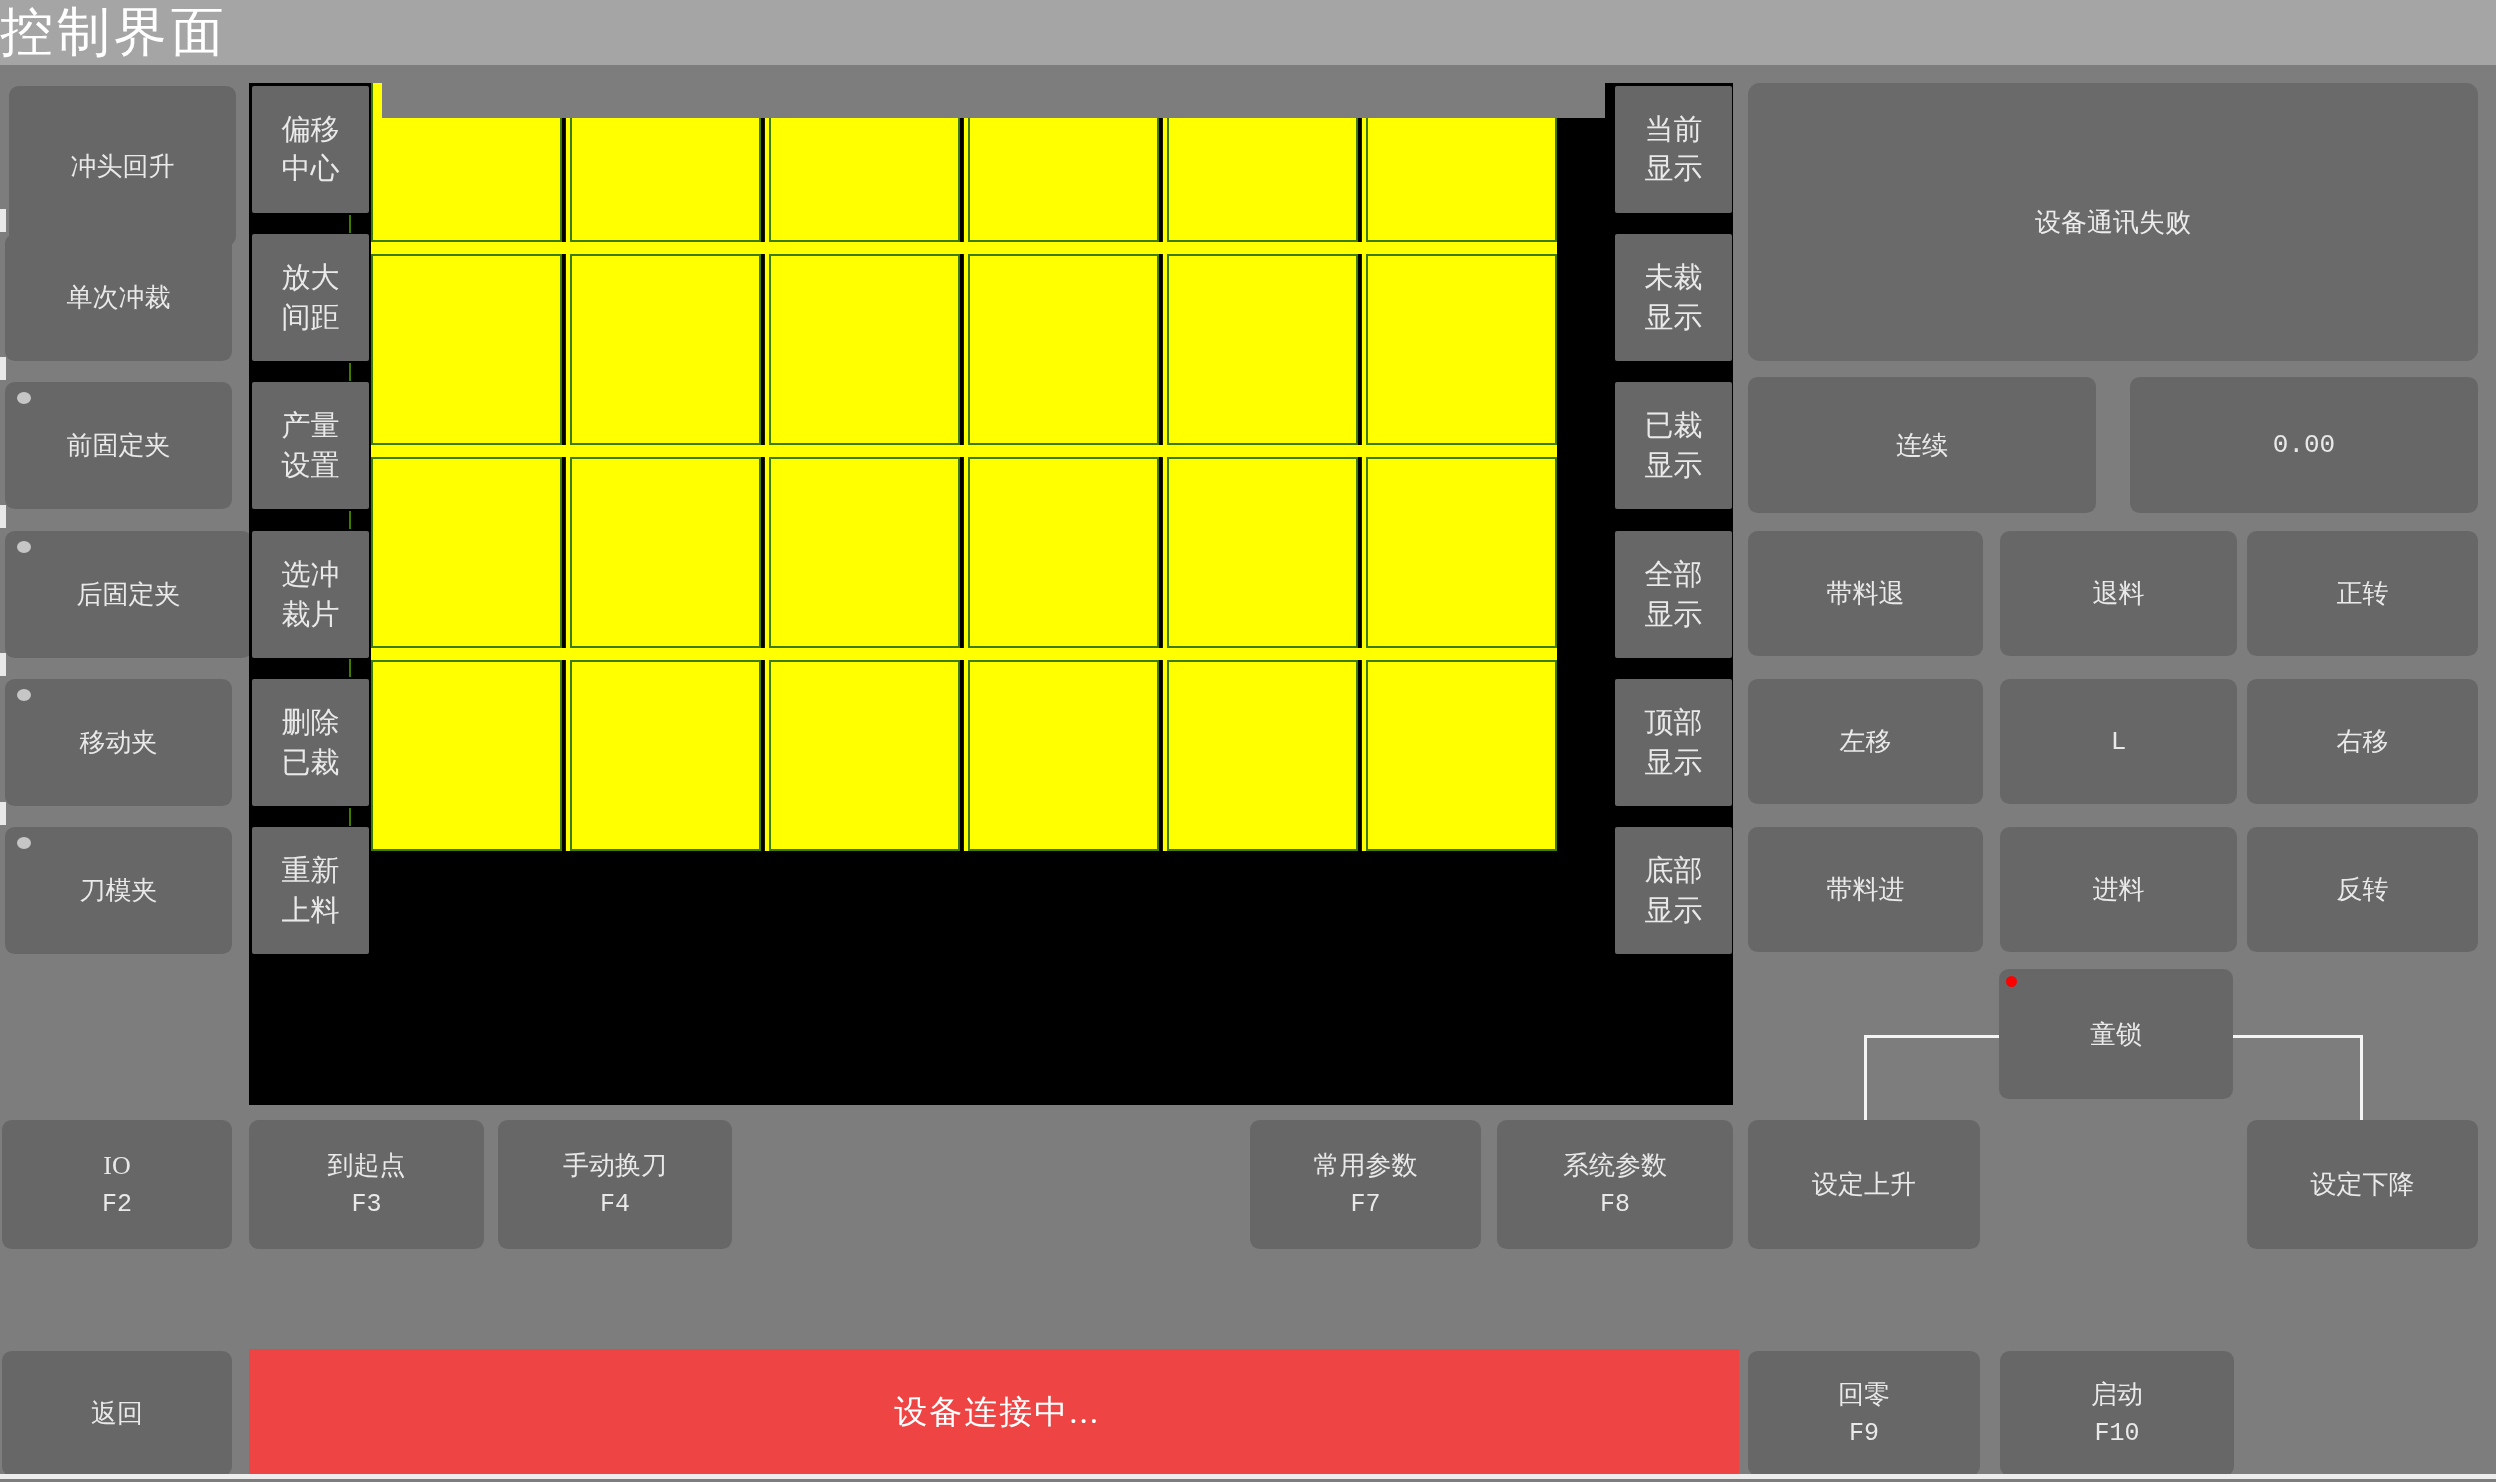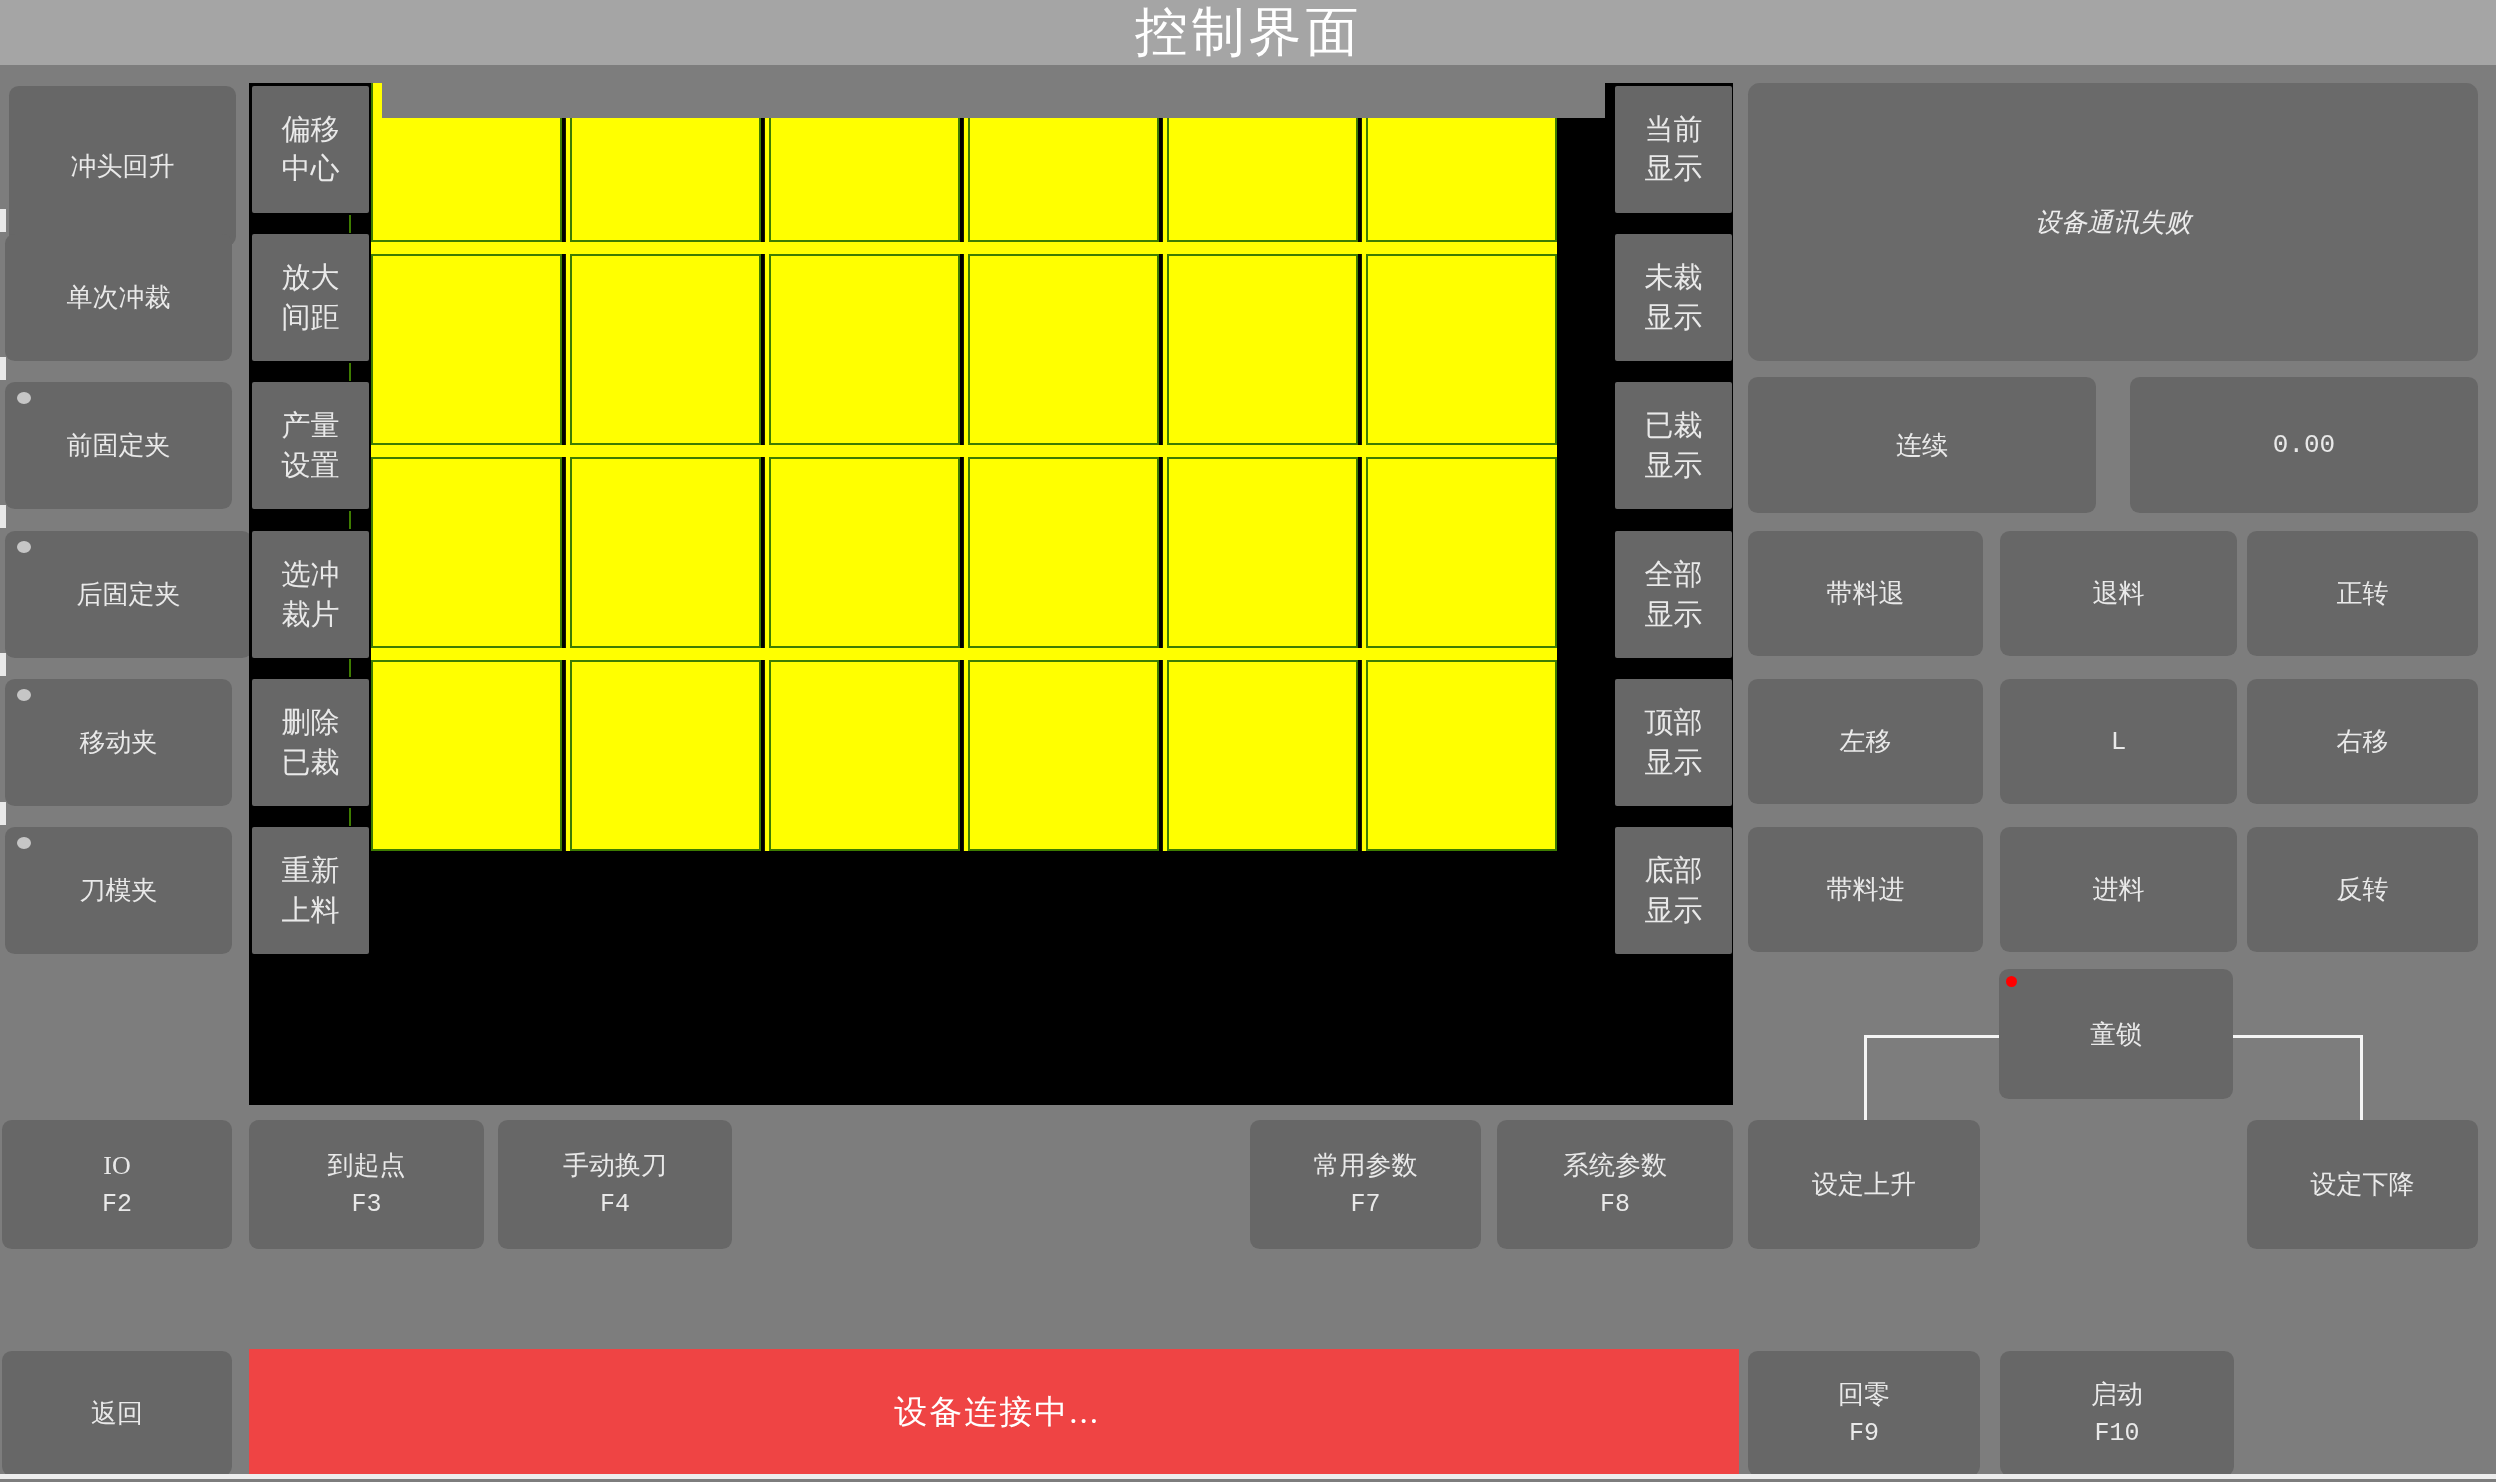--- a/index.html
+++ b/index.html
@@ -1,39 +1,39 @@
 <!DOCTYPE html>
 <html><head>
 <meta charset="utf-8">
 <style>
   html,body{margin:0;padding:0;background:#7d7d7d;}
   #root{position:relative;width:2497px;height:1482px;background:#7d7d7d;overflow:hidden;
         font-family:"Liberation Serif","DejaVu Serif",serif;color:#e9e9e9;}
   
   .title-bar{position:absolute;left:0;top:0;width:2497px;height:65px;background:#a5a5a5;
-             display:flex;align-items:center;justify-content:center;}
+             display:flex;align-items:center;}
   .title-bar .t{font-size:53px;color:#ffffff;letter-spacing:3.9px;}
   
   .btn{position:absolute;background:#676767;border-radius:9.8px;color:#e9e9e9;
        display:flex;flex-direction:column;align-items:center;justify-content:center;
        text-align:center;font-size:26px;cursor:default;box-sizing:border-box;}
   .btn.sq{border-radius:2px;}
   .two-line{white-space:pre-line;line-height:1.35;font-size:29px;}
   .dot{position:absolute;left:11.7px;top:9.8px;width:14.6px;height:12.7px;border-radius:50%;background:#c6c6c6;}
   .red-dot{position:absolute;left:6.8px;top:6.8px;width:11.7px;height:11.7px;border-radius:50%;background:#ff0000;}
   .tick{position:absolute;left:0;width:5.9px;height:23.4px;background:#e8e8e8;}
   
   #canvas{position:absolute;left:249px;top:83px;width:1484px;height:1022px;background:#000000;overflow:hidden;}
   #pieces-layer{position:absolute;left:122px;top:-32px;width:1186px;height:800px;}
   .piece{position:absolute;width:191px;height:191px;box-sizing:border-box;}
   .gray-strip{position:absolute;left:133px;top:0;width:1223px;height:35px;background:#7d7d7d;}
   .gap-sq{position:absolute;left:100px;width:15.6px;height:17.6px;border-left:2.9px solid #3e7c00;box-sizing:content-box;}
   
   .panel-box{position:absolute;background:#6a6a6a;border-radius:11.7px;display:flex;align-items:center;
-             justify-content:center;font-size:26px;color:#ececec;text-align:center;font-style:italic;}
+             justify-content:center;font-size:26px;color:#ececec;text-align:center;}
   .line{position:absolute;background:#f5f5f5;}
   .key,.value{font-family:Liberation Mono, monospace;}
   .fbtn .lbl{font-size:26px;line-height:1.2;}
   .fbtn .key{font-size:25px;margin-top:9.8px;}
   
   #status-bar{position:absolute;left:249px;top:1349px;width:1484px;height:127px;
               display:flex;align-items:center;justify-content:center;}
   #status-bar .msg{color:#ffffff;font-size:33px;letter-spacing:2px;}
   .bottom-line{position:absolute;left:0;top:1474px;width:2497px;height:4.9px;background:#ededed;}
 </style>

